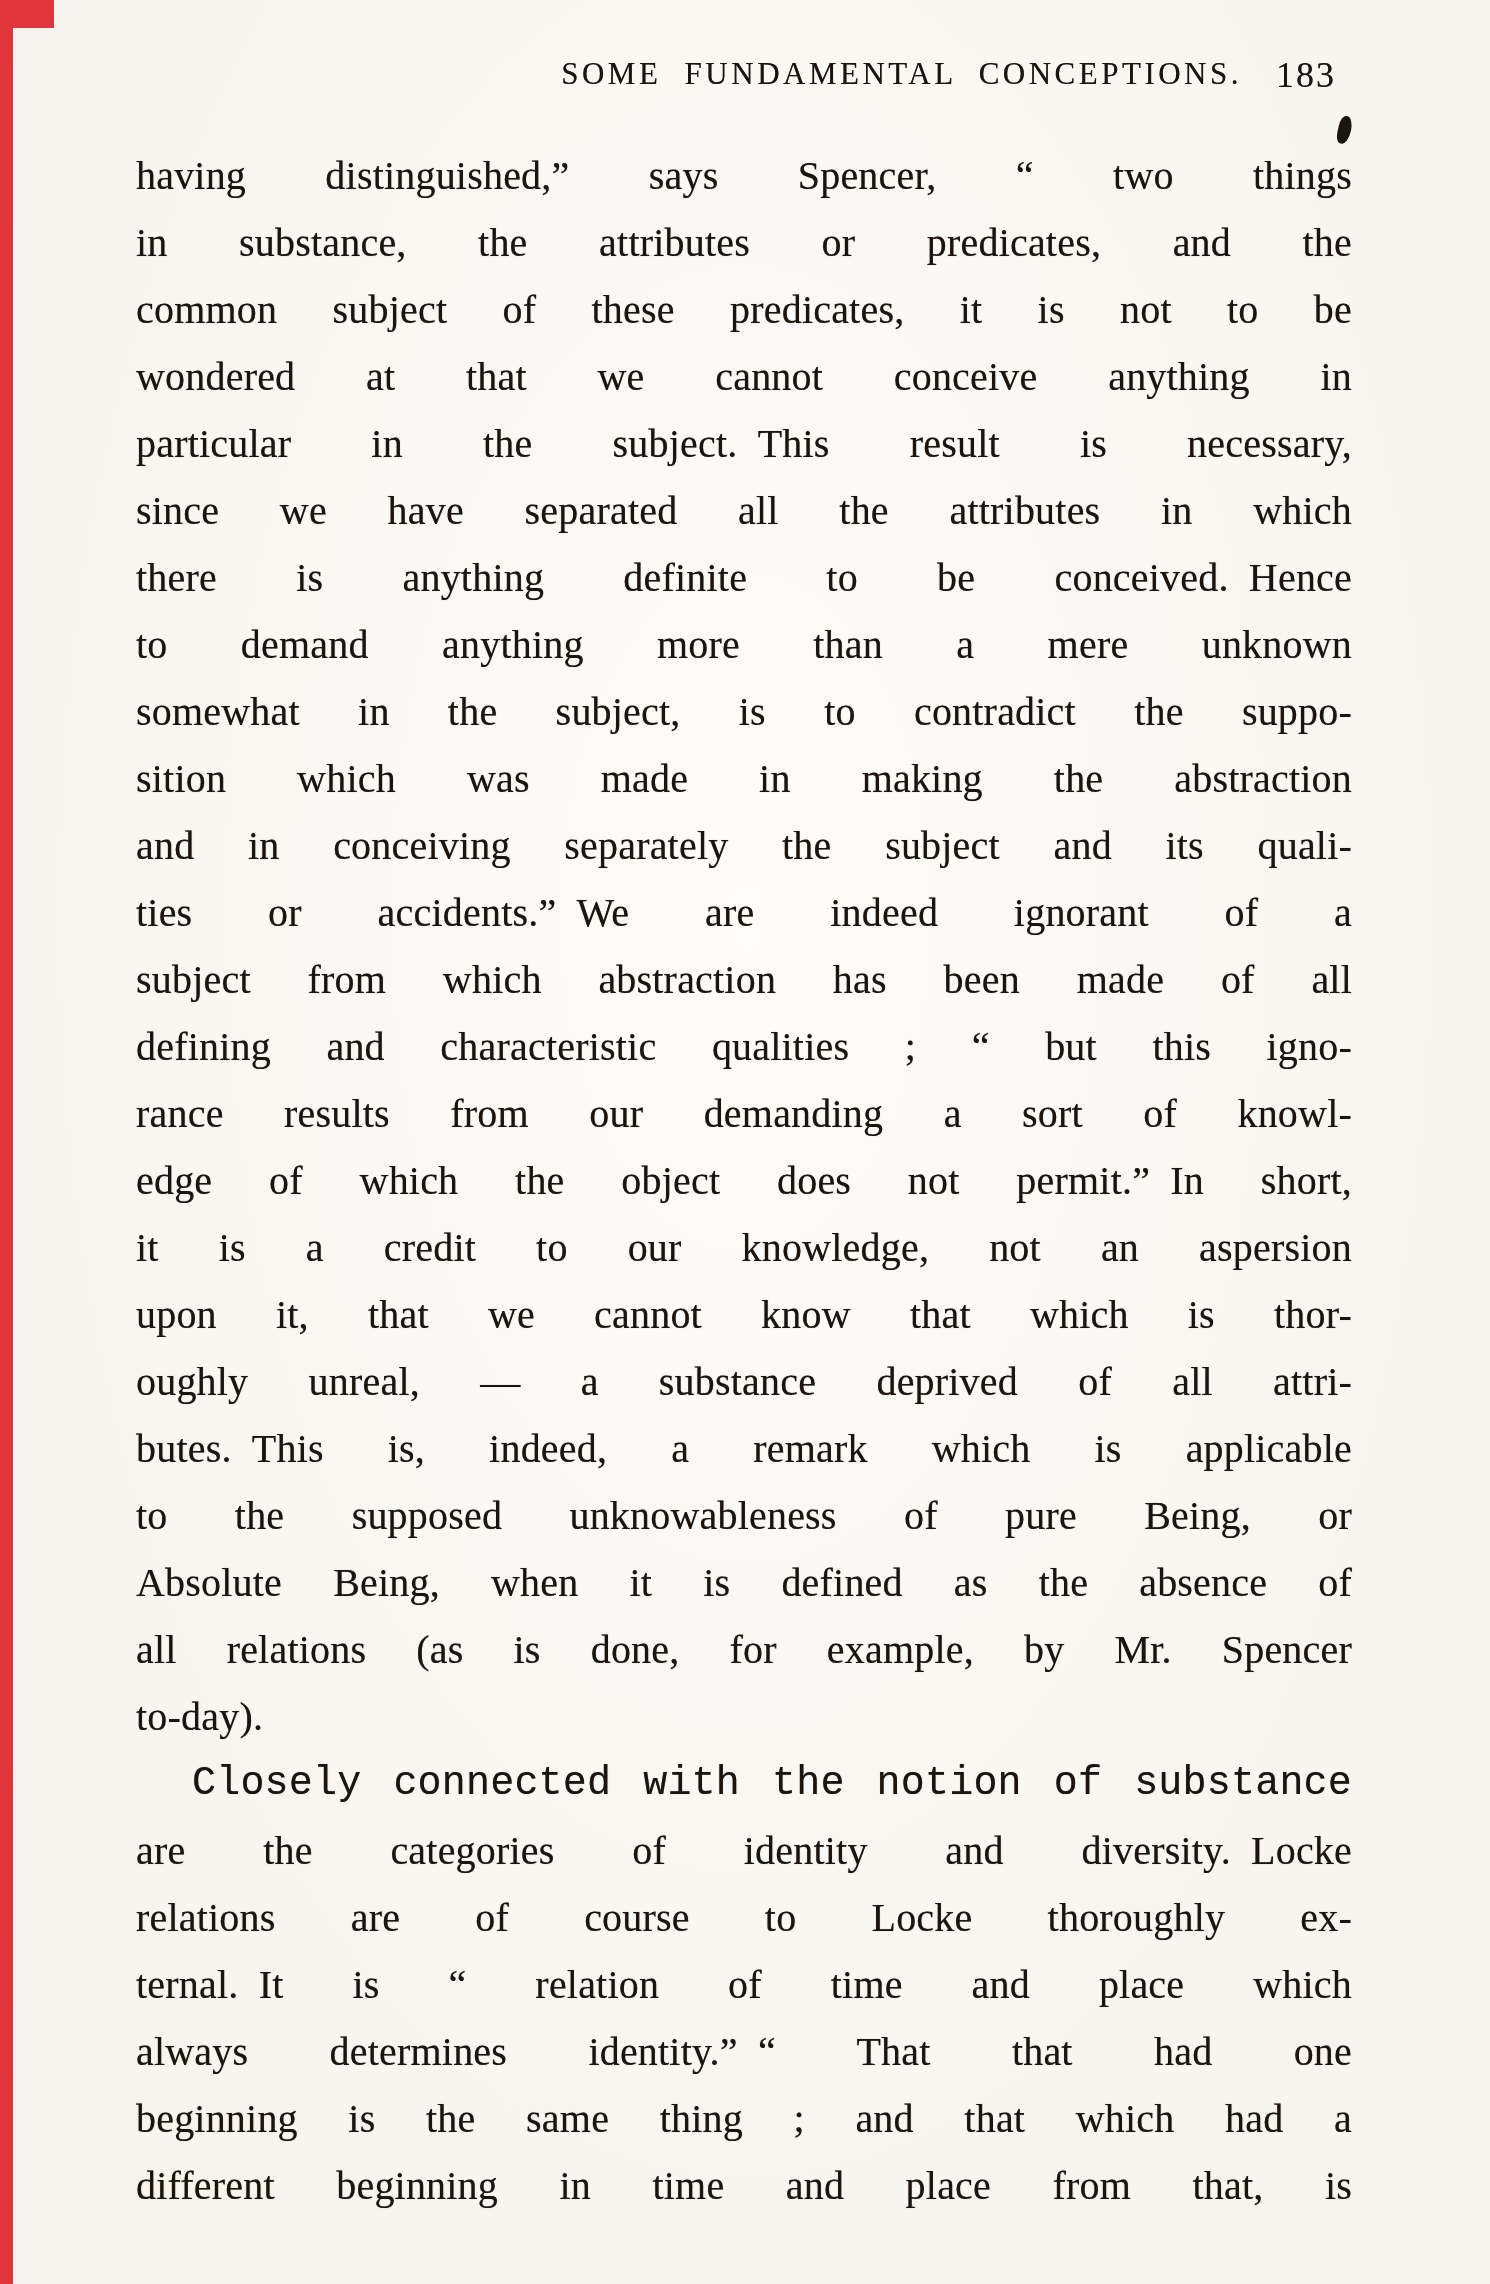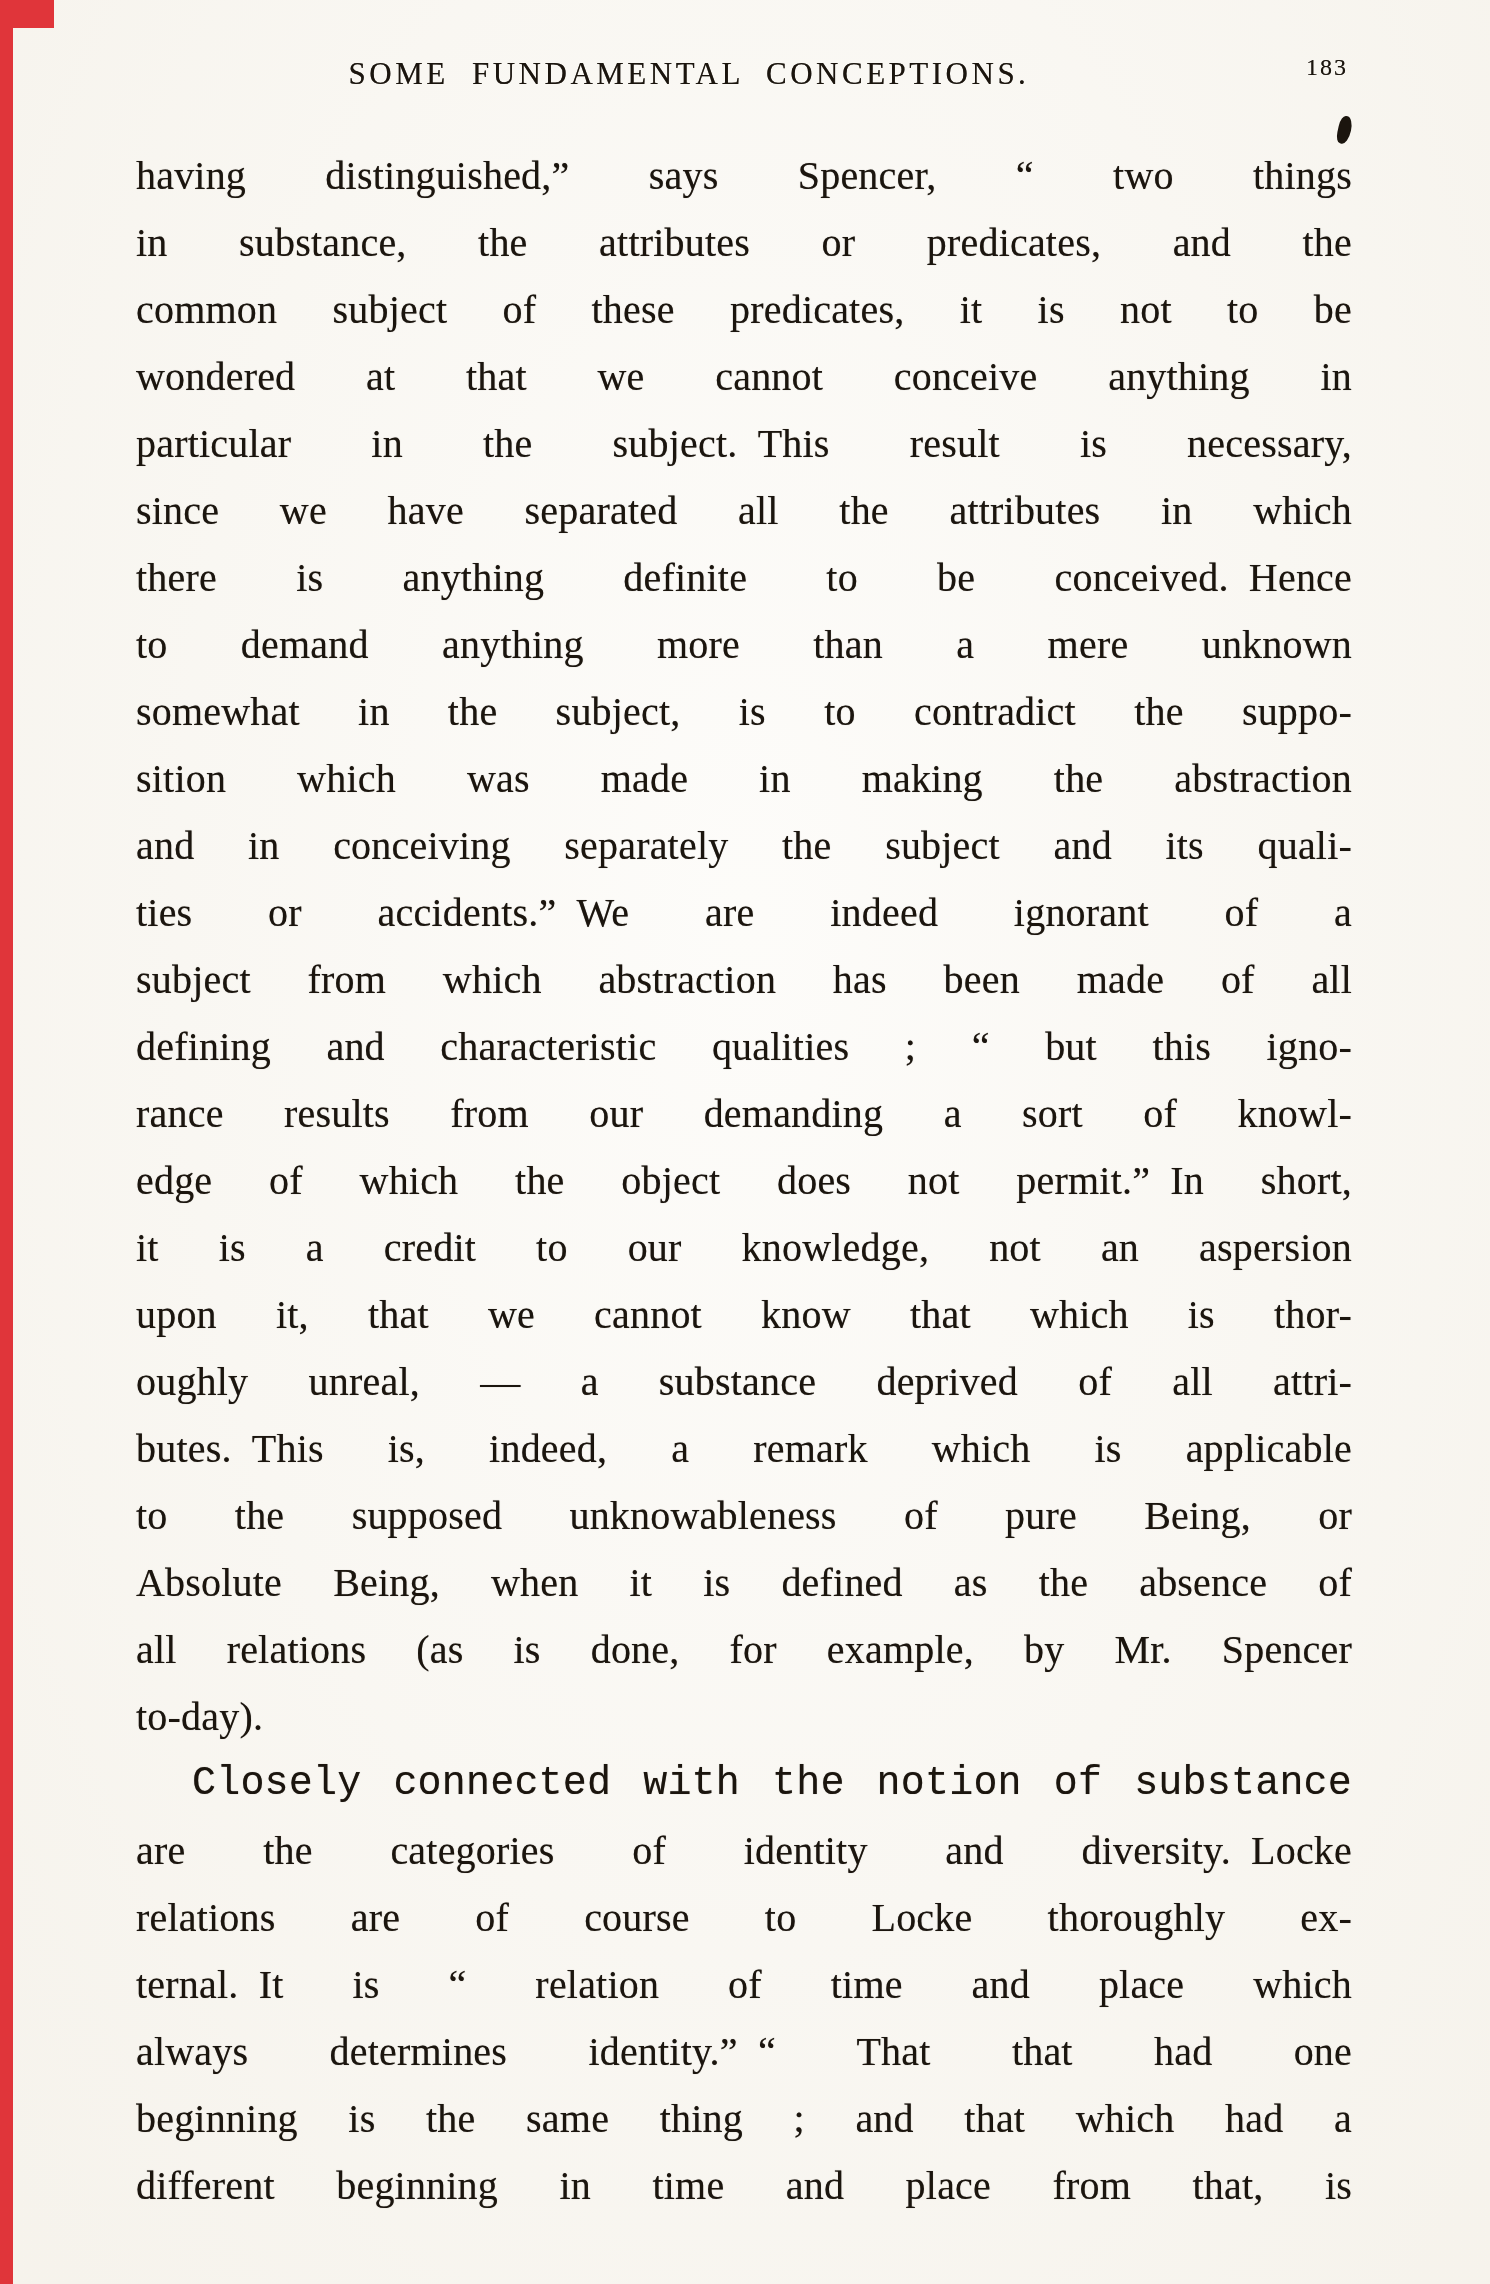--- a/index.html
+++ b/index.html
@@ -35,31 +35,31 @@
   }
   
   .header {
     position: relative;
     margin: 56px 138px 0 136px;
     height: 46px;
   }
   .running-title {
     position: absolute;
     left: 0; right: 110px;
-    text-align: center;
+    text-align: right;
     font-size: 31px;
     letter-spacing: 3.5px;
     word-spacing: 12px;
     white-space: nowrap;
     text-shadow: 0 0 0.6px rgba(20,15,10,0.6);
   }
   .page-number {
     position: absolute;
-    right: 4px; top: -2px;
-    font-size: 24px;
+    right: 16px; top: -2px;
+    font-size: 36px;
     letter-spacing: 2px;
     text-shadow: 0 0 0.6px rgba(20,15,10,0.6);
   }
   
   .ink-mark {
     position: absolute;
     left: 1338px;
     top: 116px;
     width: 13px;
     height: 28px;

